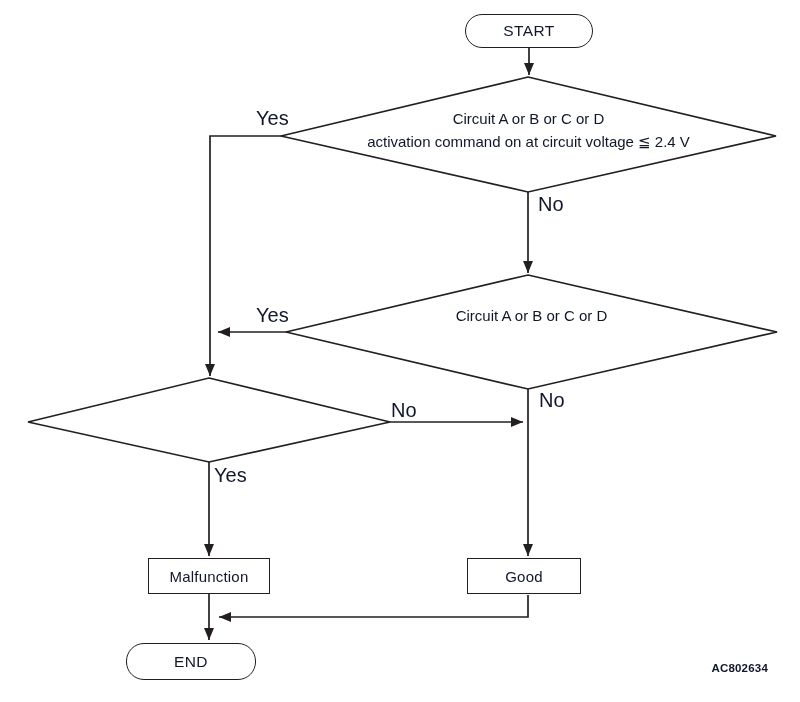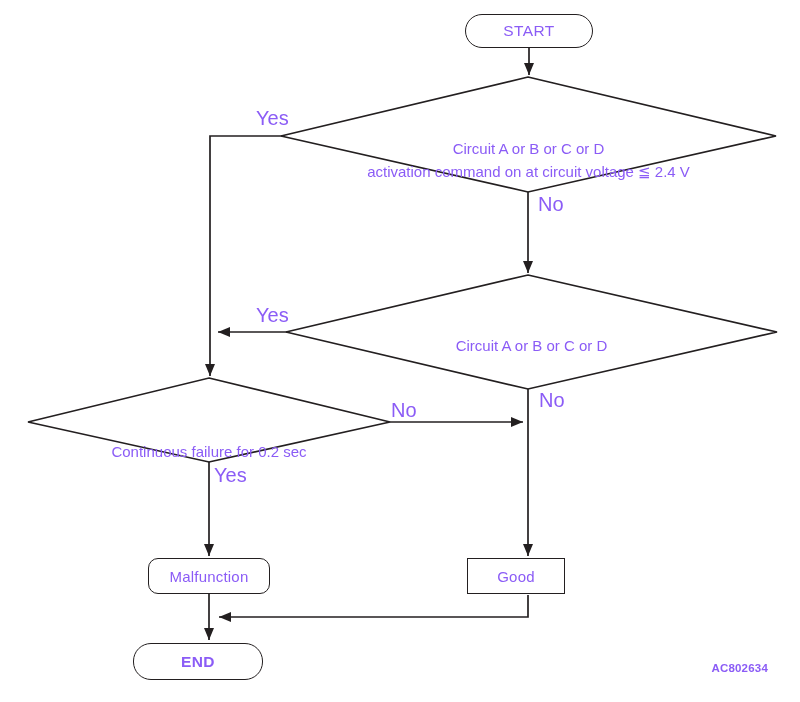--- a/index.html
+++ b/index.html
@@ -6,21 +6,21 @@
     margin: 0;
     padding: 0;
     background: #ffffff;
   }
   .canvas {
     position: relative;
     width: 800px;
     height: 702px;
     background: #ffffff;
     font-family: "Liberation Sans", sans-serif;
-    color: #8b5cf6;
+    color: #0f172a;
     overflow: hidden;
   }
   .lines-svg {
     position: absolute;
     left: 0; top: 0;
     width: 800px; height: 702px;
   }
   .lines-svg polygon {
     fill: #ffffff;
     stroke: #231f20;
@@ -45,31 +45,30 @@
   }
   .terminal {
     border-radius: 18px;
   }
   .process {
     border-radius: 0;
     font-size: 15px;
     letter-spacing: 0.2px;
   }
   .node-start { left: 465px; top: 14px; width: 128px; height: 34px; }
-  .node-end   { left: 133px; top: 643px; width: 130px; height: 37px; font-weight: bold; }
-  .node-malfunction { left: 148px; top: 558px; width: 122px; height: 36px; border-radius: 10px; }
-  .node-good        { left: 467px; top: 558px; width: 98px; height: 36px; }
+  .node-end   { left: 126px; top: 643px; width: 130px; height: 37px; }
+  .node-malfunction { left: 148px; top: 558px; width: 122px; height: 36px; }
+  .node-good        { left: 467px; top: 558px; width: 114px; height: 36px; }
 
   .diamond-label {
     position: absolute;
     text-align: center;
     font-size: 15px;
     line-height: 23px;
     white-space: nowrap;
-    margin-top: 30px;
   }
   .d1-label { left: 281px; top: 107px; width: 495px; }
   .d2-label { left: 286px; top: 304px; width: 491px; }
   .d3-label { left: 28px;  top: 410px; width: 362px; }
   .diamond-label span { display: block; }
 
   .branch-label {
     position: absolute;
     font-size: 20px;
     line-height: 17px;
@@ -136,23 +135,20 @@
 
   <div class="diamond-label d1-label">
     <span>Circuit A or B or C or D</span>
     <span>activation command on at circuit voltage ≦ 2.4 V</span>
   </div>
 
   <div class="diamond-label d2-label">
     <span>Circuit A or B or C or D</span>
   </div>
 
-  <div class="diamond-label d3-label">
-    <span>Continuous failure for 0.2 sec</span>
-  </div>
 
   <div class="branch-label lbl-yes1">Yes</div>
   <div class="branch-label lbl-no1">No</div>
   <div class="branch-label lbl-yes2">Yes</div>
   <div class="branch-label lbl-no2">No</div>
   <div class="branch-label lbl-no3">No</div>
   <div class="branch-label lbl-yes3">Yes</div>
 
   <div class="figure-code">AC802634</div>
 

